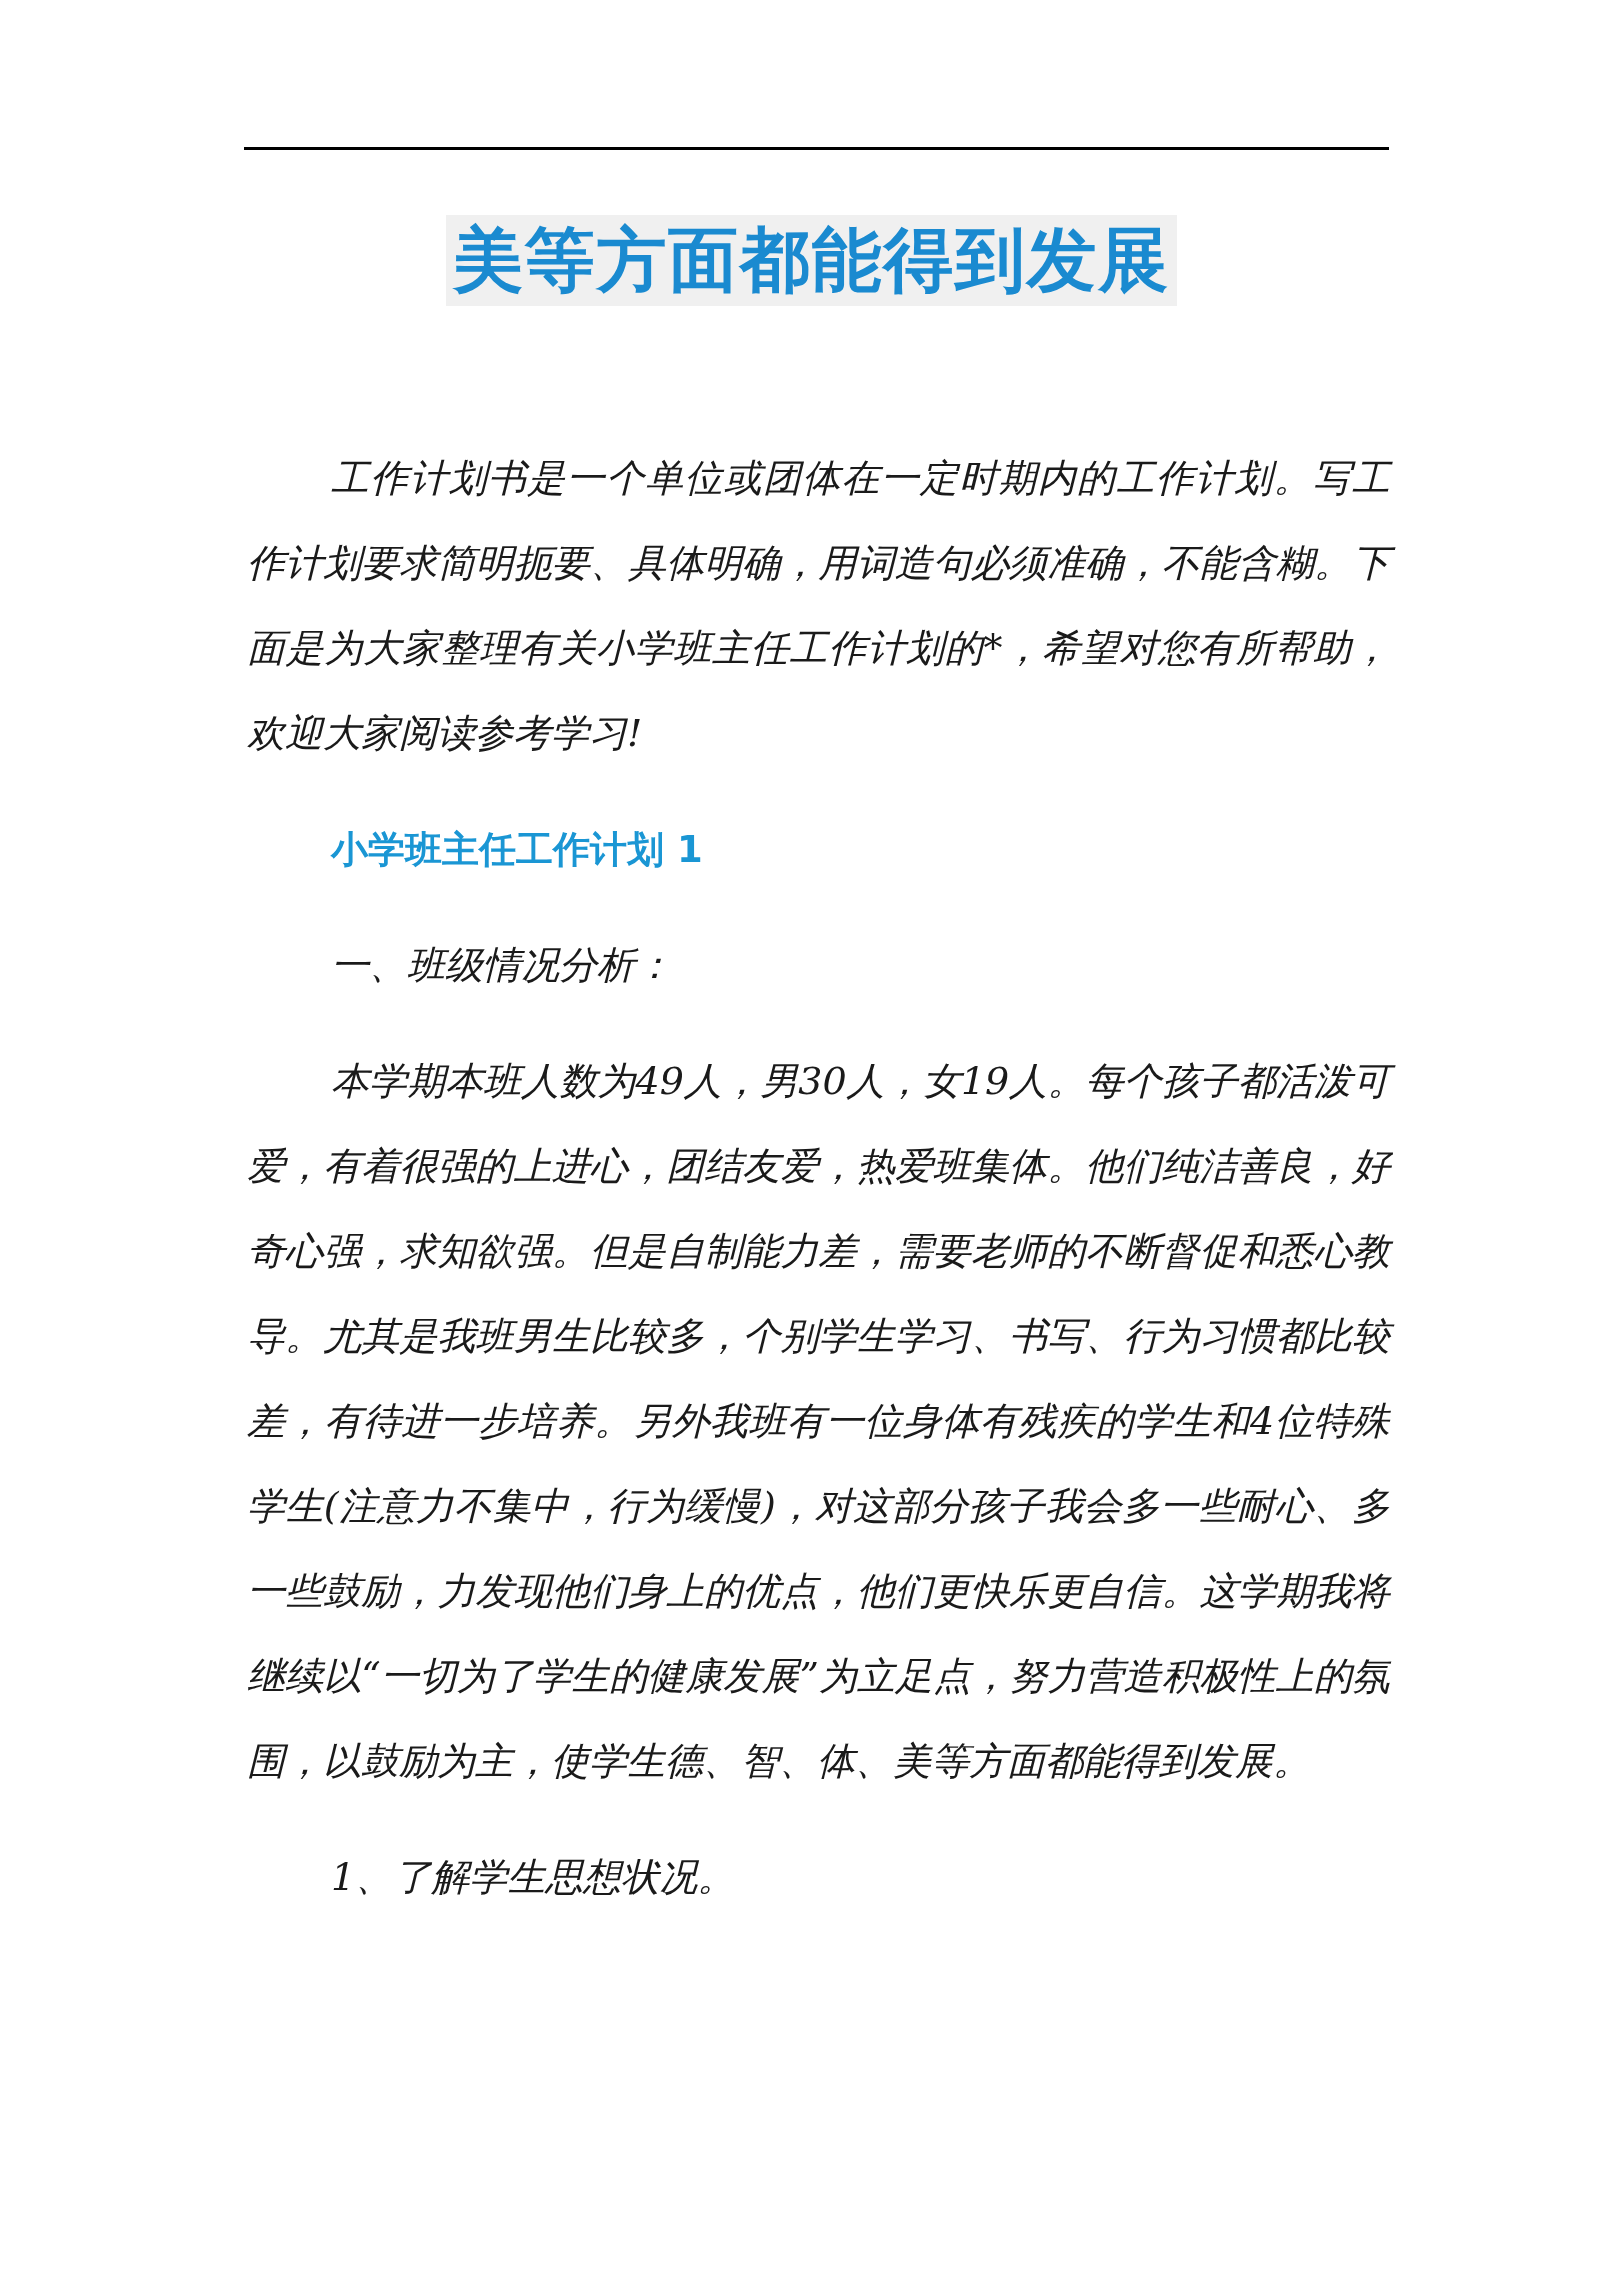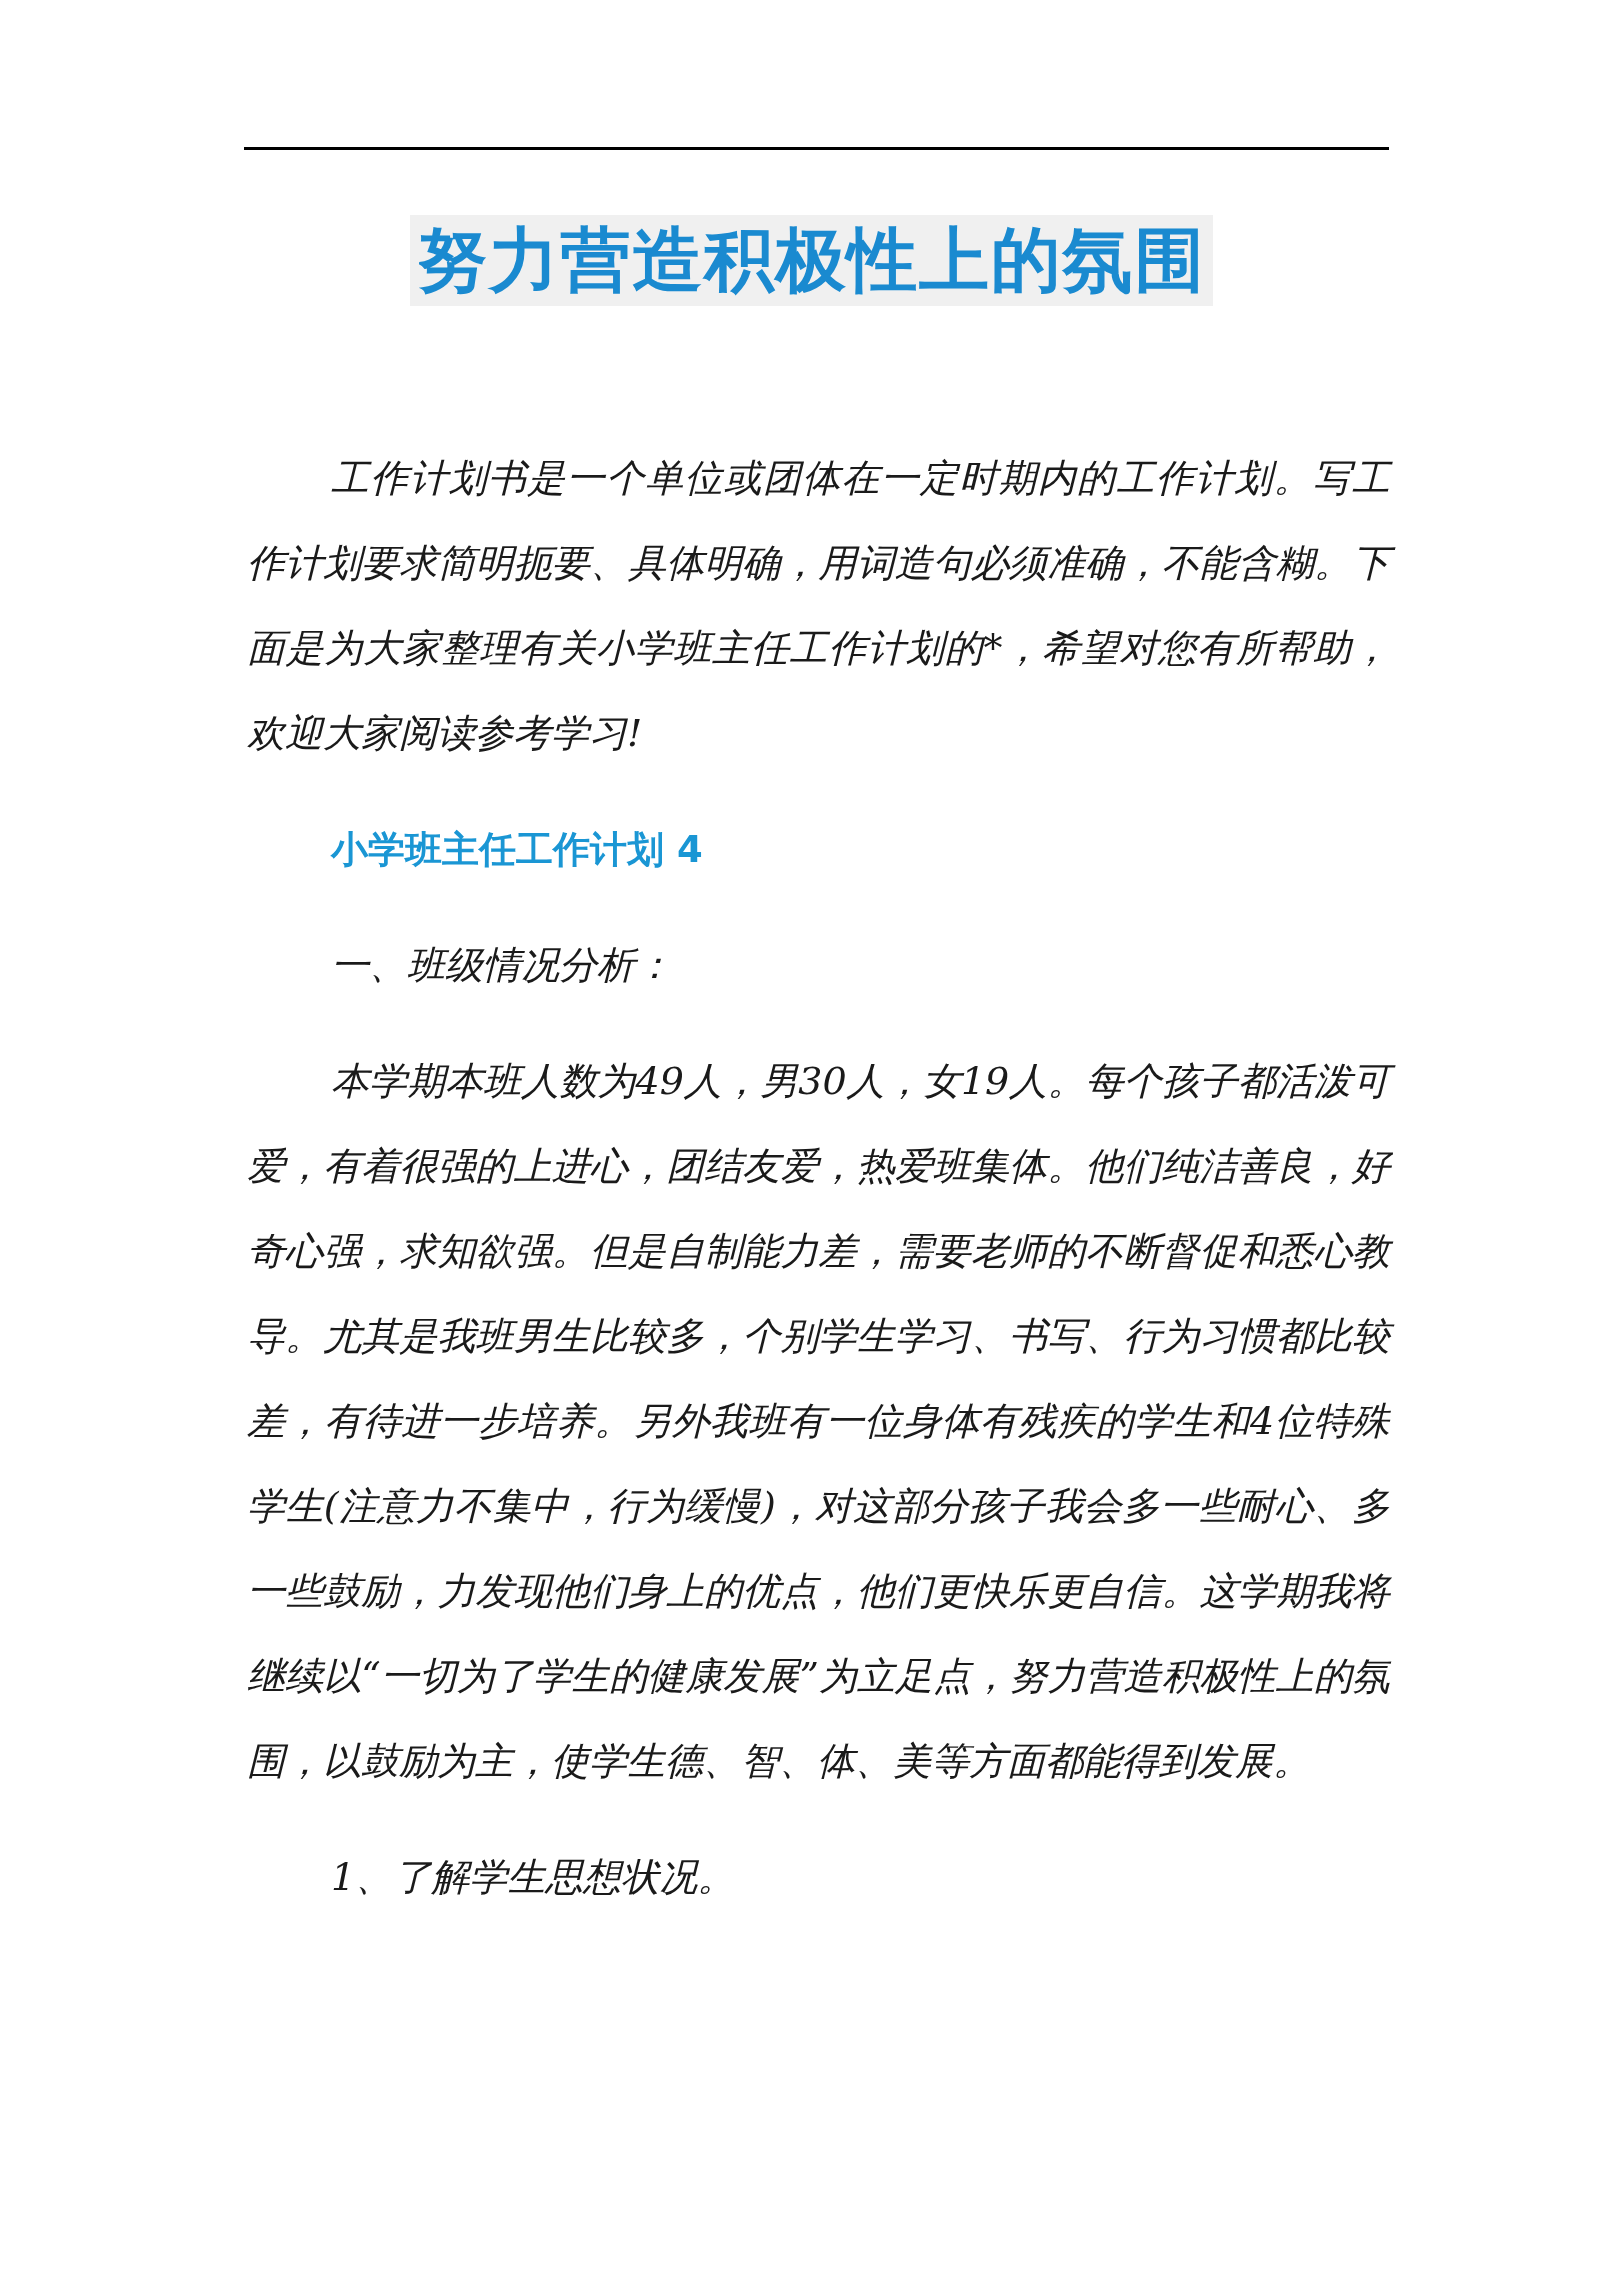--- a/index.html
+++ b/index.html
@@ -36,27 +36,27 @@
   }
   .section { margin-top: 31px; }
   .para-gap { margin-top: 31px; }
 </style>
 </head>
 <body>
 
 <div class="top-rule"></div>
 
 <div class="title-wrap">
-  <span class="title">努力营造积极性上的氛围</span>
+  <span class="title">美等方面都能得到发展</span>
 </div>
 
 <div class="content">
   <p class="indent">工作计划书是一个单位或团体在一定时期内的工作计划。写工作计划要求简明扼要、具体明确，用词造句必须准确，不能含糊。下面是为大家整理有关小学班主任工作计划的*，希望对您有所帮助，欢迎大家阅读参考学习!</p>
 
-  <p class="sub-heading">小学班主任工作计划 4</p>
+  <p class="sub-heading">小学班主任工作计划 1</p>
 
   <p class="indent section">一、班级情况分析：</p>
 
   <p class="indent para-gap">本学期本班人数为49人，男30人，女19人。每个孩子都活泼可爱，有着很强的上进心，团结友爱，热爱班集体。他们纯洁善良，好奇心强，求知欲强。但是自制能力差，需要老师的不断督促和悉心教导。尤其是我班男生比较多，个别学生学习、书写、行为习惯都比较差，有待进一步培养。另外我班有一位身体有残疾的学生和4位特殊学生(注意力不集中，行为缓慢)，对这部分孩子我会多一些耐心、多一些鼓励，力发现他们身上的优点，他们更快乐更自信。这学期我将继续以“一切为了学生的健康发展”为立足点，努力营造积极性上的氛围，以鼓励为主，使学生德、智、体、美等方面都能得到发展。</p>
 
 
   <p class="indent para-gap">1、了解学生思想状况。</p>
 </div>
 
 

